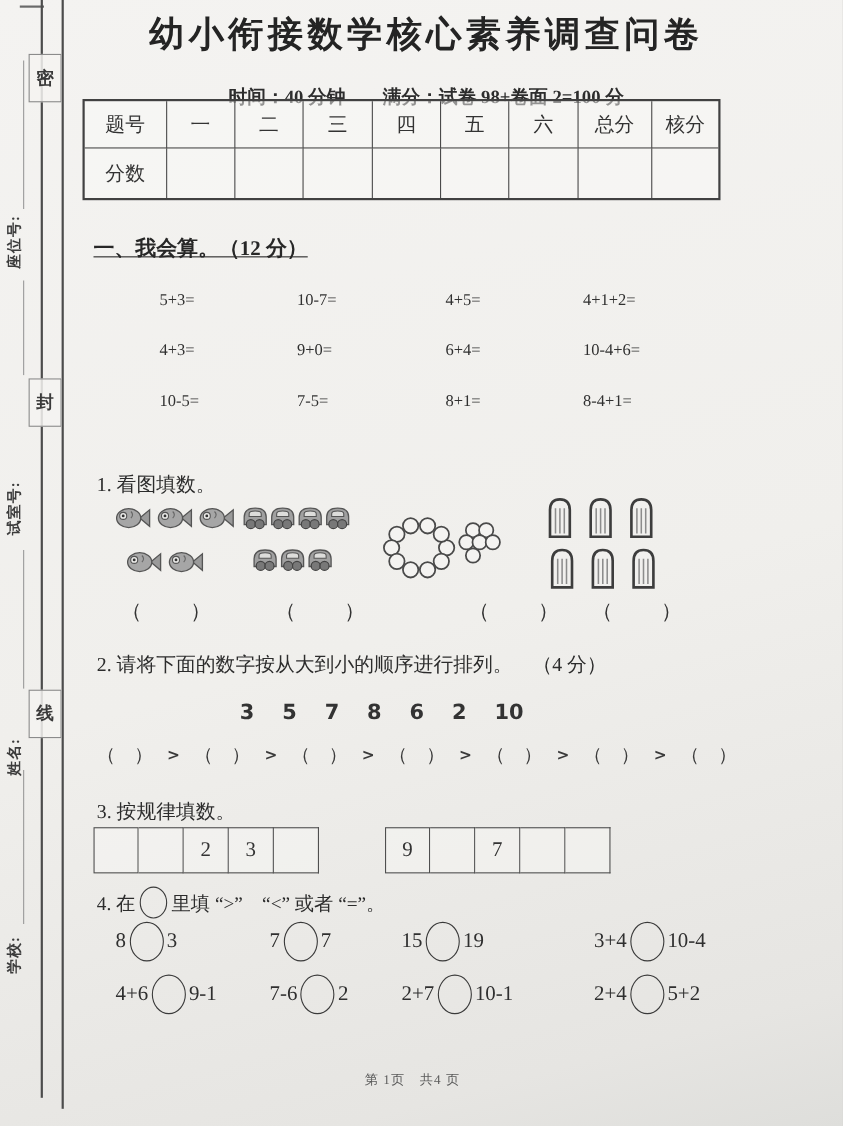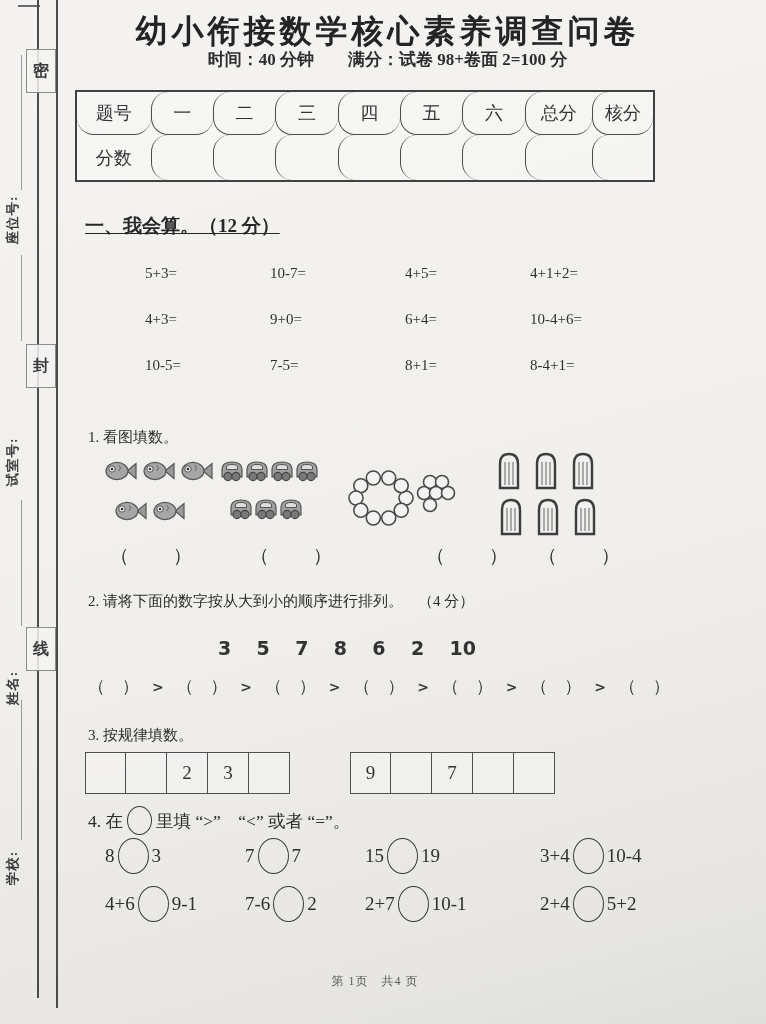--- a/index.html
+++ b/index.html
@@ -25,39 +25,39 @@
     transform:translate(-50%,-50%) rotate(-90deg);
     font-size:13.5px; font-weight:bold; color:#3c3c3c; letter-spacing:1px;
   }
   .ansline { position:absolute; left:21px; width:1px; background:#9a9a9a; }
   
   .title {
     position:absolute; top:10px; left:75px; width:625px; text-align:center;
     font-size:32px; font-weight:bold; letter-spacing:4px; color:#242424;
   }
   .subtitle {
-    position:absolute; top:48px; left:75px; width:625px; text-align:center;
+    position:absolute; top:77px; left:75px; width:625px; text-align:center;
     font-size:17px; font-weight:bold; color:#2d2d2d;
   }
   
   .score-table {
     position:absolute; top:90px; left:75px; width:580px;
     border:2px solid #414141; background:rgba(250,250,248,.5);
   }
   .st-row { display:grid; grid-template-columns:1.18fr 1fr 1fr 1fr 1fr 1fr 1fr 1.08fr .98fr; }
   .st-row.head .st-cell { height:43px; border-bottom:1.6px solid #4a4a4a; }
   .st-row.body .st-cell { height:45px; }
   .st-cell {
     display:flex; align-items:center; justify-content:center;
-    font-size:18px; color:#333; border-left:1.6px solid #4a4a4a;border-radius:17px;
+    font-size:18px; color:#333; border-left:1.6px solid #4a4a4a;
   }
   .st-cell:first-child { border-left:none; }
   
   .sec-heading { position:absolute; left:85px; font-size:19px; font-weight:bold; color:#272727;text-decoration:underline; }
-  .q-label { position:absolute; left:88px; font-size:15px; color:#2c2c2c; }
+  .q-label { position:absolute; left:88px; font-size:18px; color:#2c2c2c; }
   .arith { position:absolute; top:250px; left:75px; width:615px; }
   .arith-row {
     display:grid; grid-template-columns:125px 135px 125px 1fr;
     padding-left:70px; height:46px; align-items:center; font-size:15px; color:#303030;
   }
   
   .pic { position:absolute; }
   .blank-paren { position:absolute; top:543px; font-size:19px; color:#333; letter-spacing:2px; }
   
   .numbers-row {

